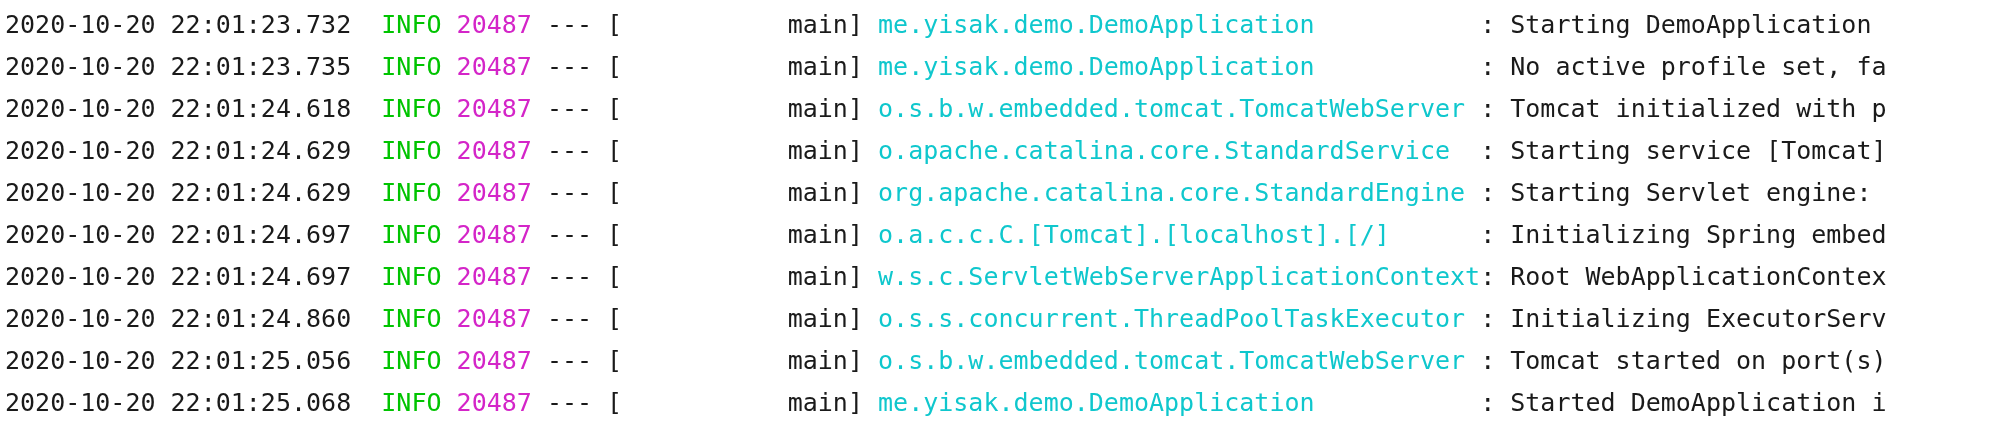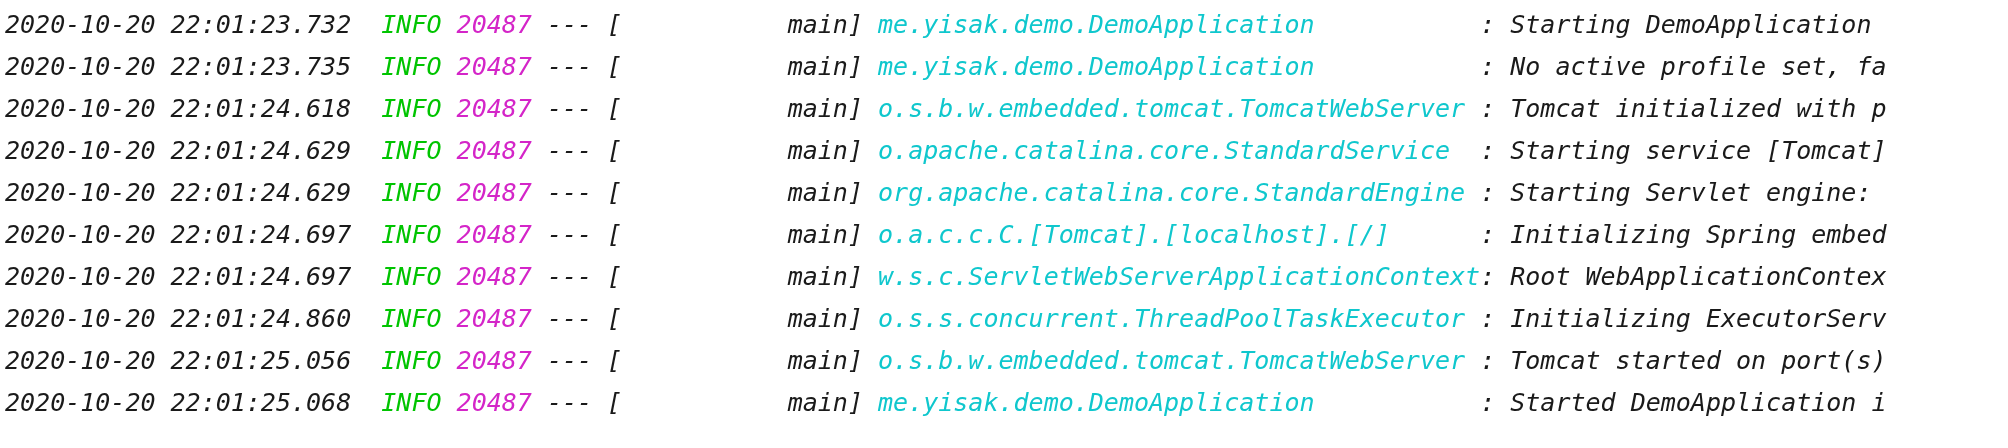--- a/index.html
+++ b/index.html
@@ -16,21 +16,20 @@
     width: 2008px;
     height: 448px;
     background: #ffffff;
     padding: 4px 9px 0 5px;
     font-family: "DejaVu Sans Mono", "Liberation Mono", monospace;
     font-size: 25px;
     line-height: 42px;
     letter-spacing: 0px;
     white-space: pre;
     overflow: hidden;
-    font-style: italic;
   }
 
   .log-line {
     display: block;
     height: 42px;
     white-space: pre;
     overflow: hidden;
     text-overflow: clip;
   }
 

